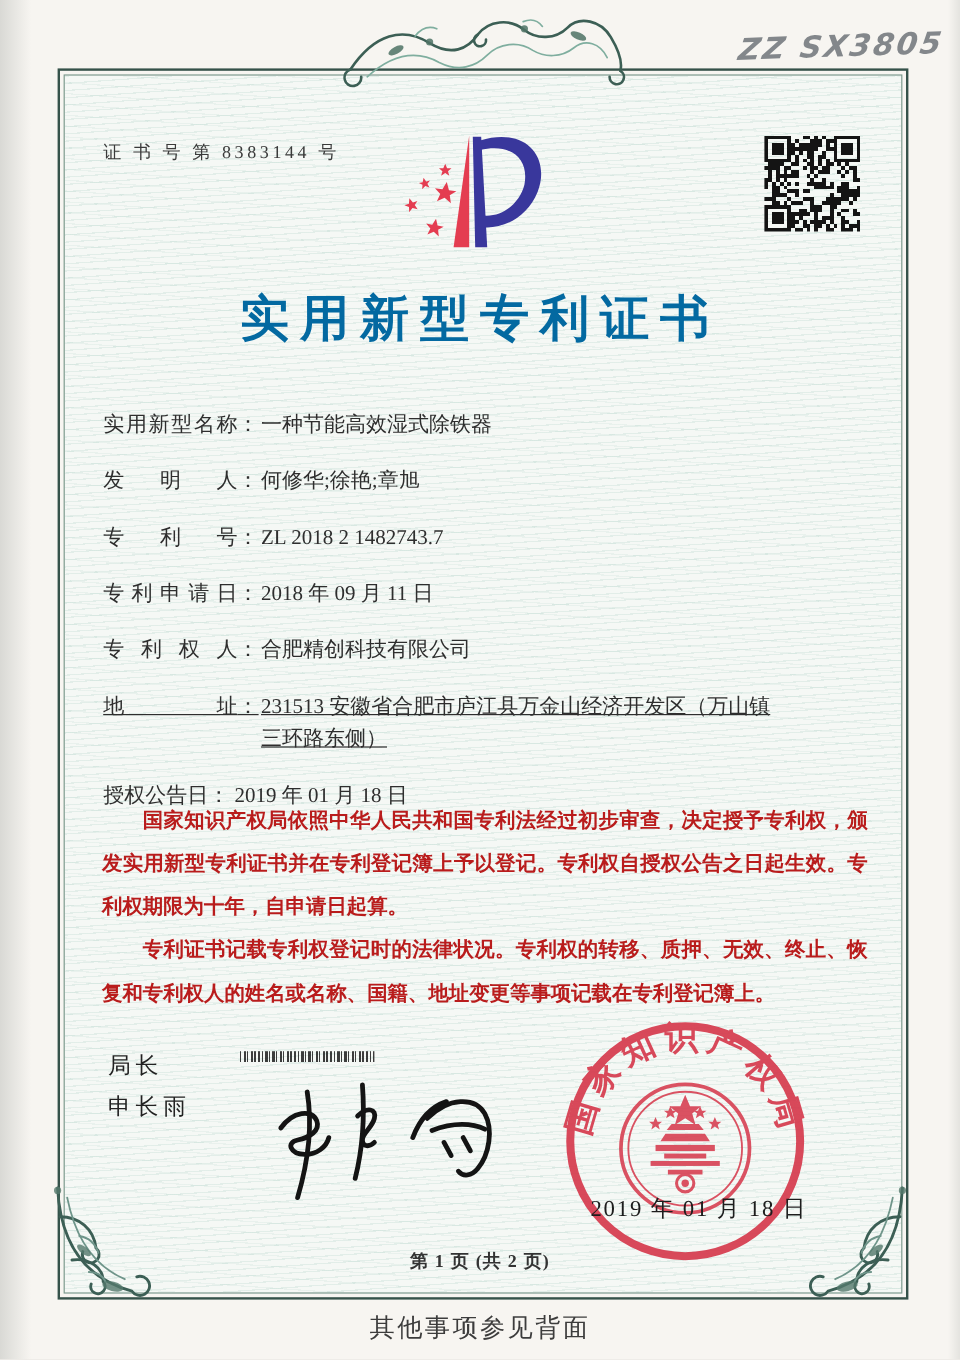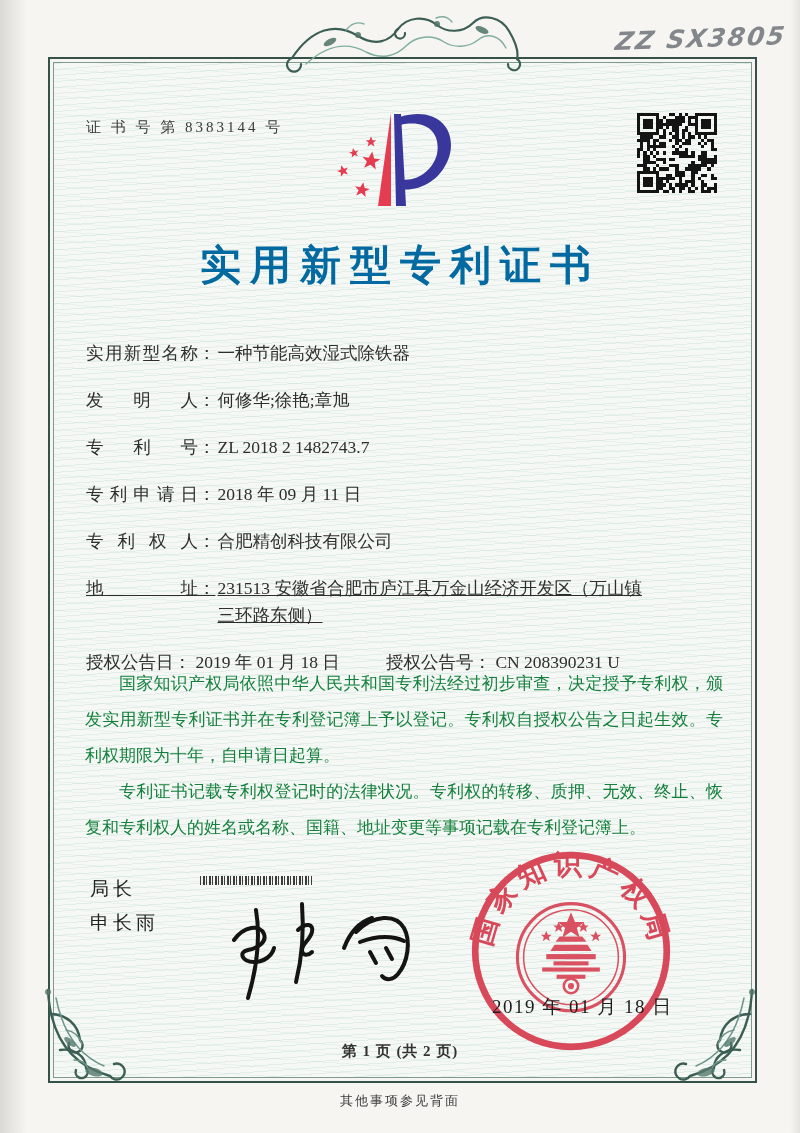--- a/index.html
+++ b/index.html
@@ -40,38 +40,38 @@
   .fields{position:absolute;left:86px;top:340px;width:640px;z-index:3;font-size:17.5px;color:#2e2e2e;}
   .frow{display:flex;line-height:27px;margin-bottom:20px;align-items:flex-start;}
   .flabel{display:inline-block;width:112px;text-align:justify;text-align-last:justify;flex:none;}
   .fcolon{flex:none;margin-right:2px;}
   .fvalue{flex:none;max-width:492px;}
   .fvalue.addr{max-width:430px;}
   .grant-row{display:flex;line-height:27px;margin-top:20px;}
   .grant-left{width:300px;flex:none;}
 
   .paras{position:absolute;left:85px;top:666px;width:638px;z-index:3;
-    font-size:17px;line-height:36px;text-align:justify;color:#15803d;}
+    font-size:17px;line-height:36px;text-align:justify;color:#b91c1c;font-weight:bold;}
   .paras p{margin:0;text-indent:2em;}
 
   .barcode{position:absolute;left:200px;top:876px;width:112px;height:9px;z-index:3;opacity:.85;
     background:repeating-linear-gradient(90deg,#1c1c1c 0 1px,transparent 1px 3px,#1c1c1c 3px 5px,transparent 5px 6px);}
 
   .signoff{position:absolute;left:90px;top:872px;z-index:4;font-size:19px;
     letter-spacing:4px;line-height:34px;color:#222;}
   .signature{position:absolute;left:198px;top:886px;z-index:4;}
 
   .seal{position:absolute;left:468px;top:848px;z-index:3;opacity:.93;}
   .seal-date{position:absolute;left:492px;top:994px;z-index:5;font-size:19px;
     letter-spacing:1.5px;color:#1d1d1d;}
 
   .page-info{position:absolute;left:0;right:0;top:1042px;z-index:3;text-align:center;
     font-size:15px;letter-spacing:1px;color:#333;font-weight:bold;}
   .back-note{position:absolute;left:0;right:0;top:1092px;z-index:3;text-align:center;
-    font-size:13px;letter-spacing:2px;color:#3c3c3c;}
+    font-size:21px;letter-spacing:2px;color:#3c3c3c;}
 
   .orn{position:absolute;z-index:4;}
   .orn-top{left:286px;top:8px;}
   .orn-bl{left:36px;top:984px;}
   .orn-br{left:664px;top:984px;transform:scaleX(-1);}
 </style>
 </head>
 <body>
 
 <div class="page">
@@ -530,24 +530,20 @@
     <div class="frow" style="margin-bottom:4px;text-decoration:underline;">
       <span class="flabel">地址</span>
         <span class="fcolon">：</span>
       <span class="fvalue addr">231513 安徽省合肥市庐江县万金山经济开发区（万山镇三环路东侧）</span>
     </div>
     <div class="grant-row">
       <span class="grant-left">
         <span>授权公告日</span><span>：</span>
         <span>2019 年 01 月 18 日</span>
       </span>
-      <span>
-        <span>授权公告号</span><span>：</span>
-        <span>CN 208390231 U</span>
-      </span>
     </div>
   </div>
 
   <div class="paras">
     <p>国家知识产权局依照中华人民共和国专利法经过初步审查，决定授予专利权，颁发实用新型专利证书并在专利登记簿上予以登记。专利权自授权公告之日起生效。专利权期限为十年，自申请日起算。</p>
     <p>专利证书记载专利权登记时的法律状况。专利权的转移、质押、无效、终止、恢复和专利权人的姓名或名称、国籍、地址变更等事项记载在专利登记簿上。</p>
   </div>
 
   <div class="barcode"></div>
 

